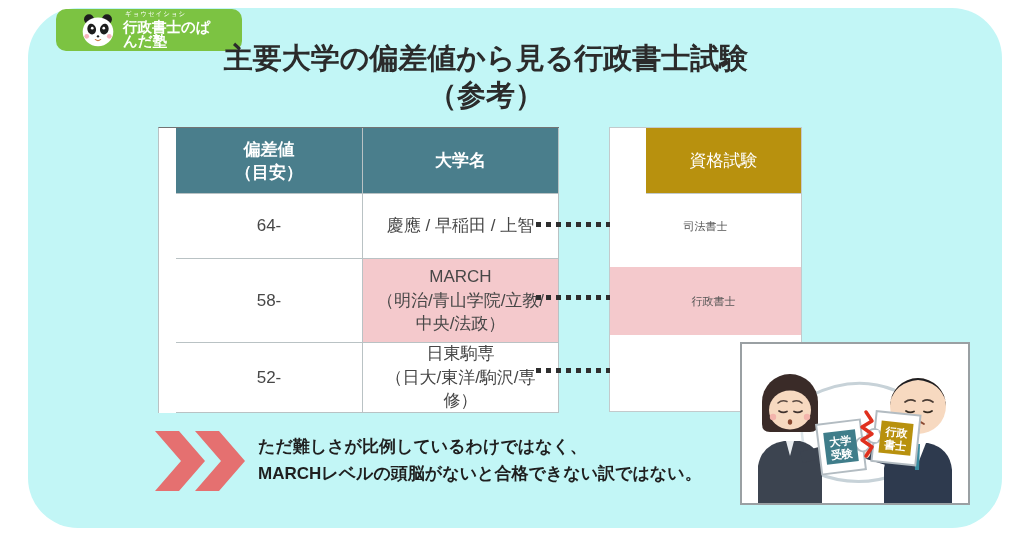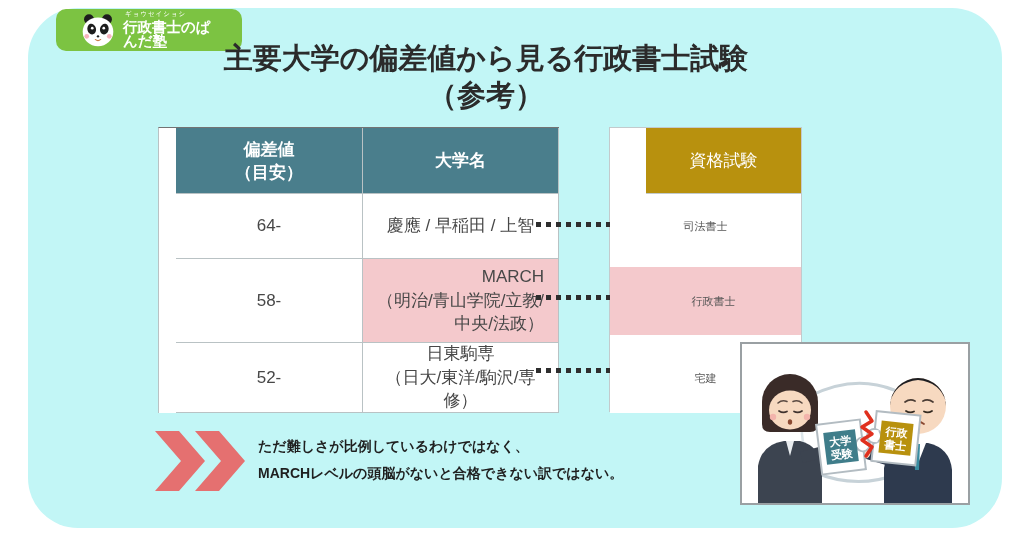--- a/index.html
+++ b/index.html
@@ -38,21 +38,21 @@
     background:#ffffff;
     padding-left:17px;
   }
   .mtable > div {
     border-right:1px solid #b9c2c4; border-bottom:1px solid #b9c2c4;
     display:flex; align-items:center; justify-content:center; text-align:center;
     box-sizing:border-box;
   }
   .th { background:#4A7E8C; color:#ffffff; font-weight:bold; font-size:17px; line-height:23px; }
   .td { background:#ffffff; color:#474747; font-size:17px; line-height:23.5px; }
-  .td.pink { background:#F4C9CC;text-align:right; }
+  .td.pink { background:#F4C9CC; }
   .preline { white-space:pre-line; }
 
   
   .qcol {
     position:absolute; left:609px; top:127px; width:193px; height:285px;
     background:#ffffff; border:1px solid #c3cacc; box-sizing:border-box;
   }
   .qcol .qth {
     height:66px; background:#B8910E; color:#ffffff; font-weight:normal; font-size:17px;
     display:flex; align-items:center; justify-content:center;
@@ -69,21 +69,21 @@
   .dots {
     position:absolute; left:536px; width:74px; height:5px;
     background:repeating-linear-gradient(90deg,#2e2e2e 0 5px,transparent 5px 10px);
   }
   .dots.d1 { top:222px; } .dots.d2 { top:295px; } .dots.d3 { top:368px; }
 
   
   .chevrons { position:absolute; left:155px; top:431px; width:92px; height:60px; }
   .note {
     position:absolute; left:258px; top:433px; width:470px;
-    font-size:14px; font-weight:bold; color:#1f1f1f; line-height:27px;
+    font-size:17px; font-weight:bold; color:#1f1f1f; line-height:27px;
   }
 
   
   .illust {
     position:absolute; left:740px; top:342px; width:230px; height:163px;
     background:#ffffff; border:2px solid #9aa0a3; box-sizing:border-box;
   }
   .illust svg { display:block; }
 </style>
 </head>
@@ -133,21 +133,20 @@
     <div class="td">52-</div>
     <div class="td preline">日東駒専
 （日大/東洋/駒沢/専
 修）</div>
   </div>
 
   <div class="qcol">
     <div class="qth">資格試験</div>
     <div class="qtd h65">司法書士</div>
     <div class="qtd h84 pink">行政書士</div>
-    <div class="qtd h70">宅建</div>
   </div>
 
   <div class="dots d1"></div>
   <div class="dots d2"></div>
   <div class="dots d3"></div>
 
   <svg class="chevrons" viewBox="0 0 92 60">
     <polygon points="0,0 24,0 50,30 24,60 0,60 26,30" fill="#E57070"></polygon>
     <polygon points="40,0 64,0 90,30 64,60 40,60 66,30" fill="#E57070"></polygon>
   </svg>

